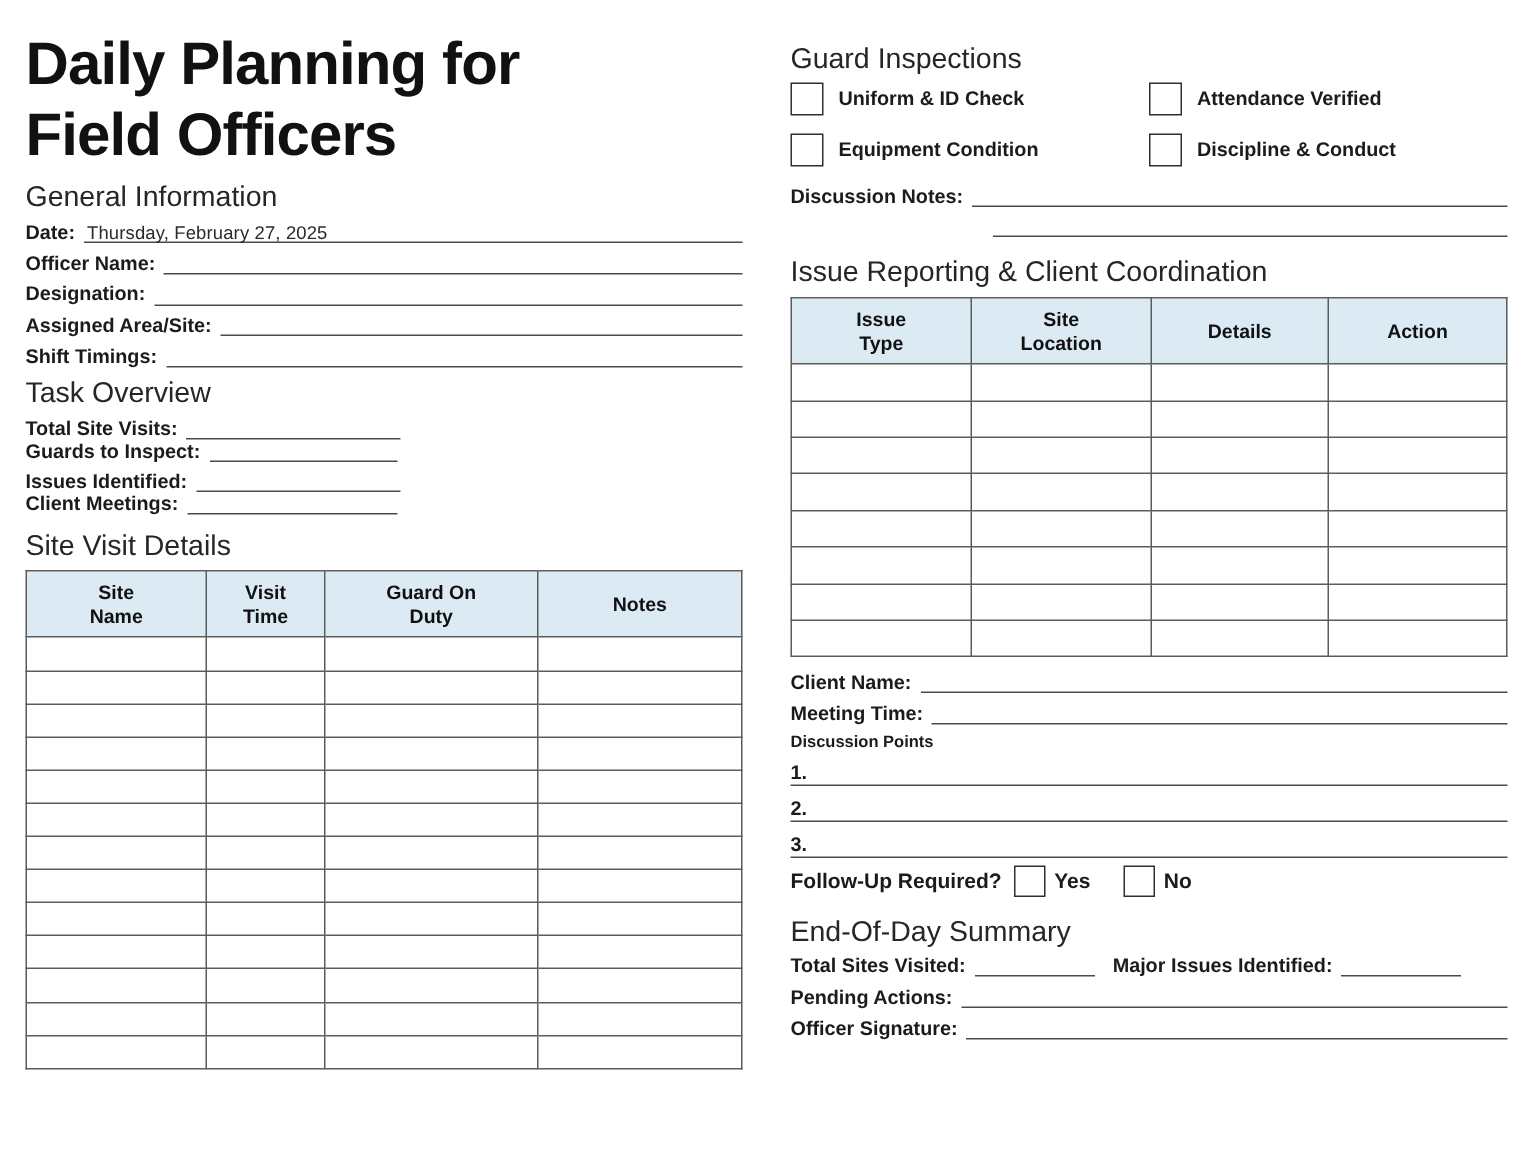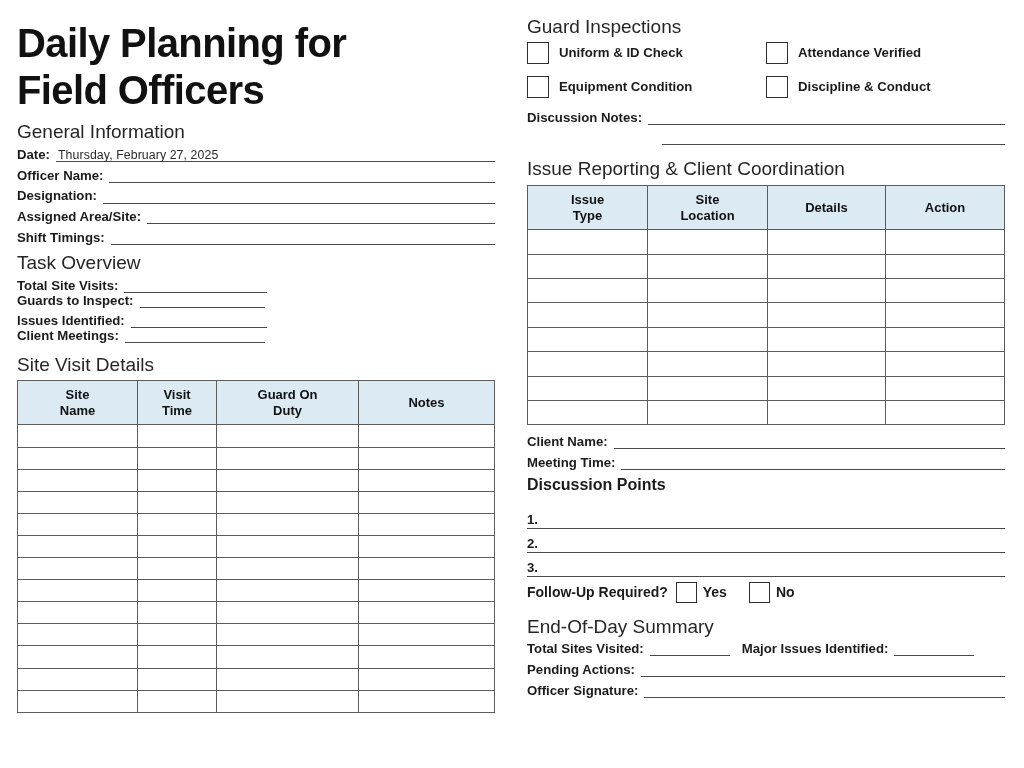--- a/index.html
+++ b/index.html
@@ -292,21 +292,21 @@
             <td></td>
             <td></td>
             <td></td>
           </tr>
         </tbody>
     </table>
   </div>
 
   <div class="col col-right">
 
-    <div class="section-head" style="margin-top:7px;">Guard Inspections</div>
+    <div class="section-head" style="margin-top:20px;">Guard Inspections</div>
 
     <div class="check-grid">
       <div class="check-col">
         <div class="check-item">
           <span class="box"></span>
           <span>Uniform &amp; ID Check</span>
         </div>
       </div>
       <div class="check-col">
         <div class="check-item">
@@ -414,21 +414,21 @@
 
     <div class="field-row" style="margin-top:9px;">
       <span class="field-label">Client Name:</span>
       <span class="rule"></span>
     </div>
     <div class="field-row">
       <span class="field-label">Meeting Time:</span>
       <span class="rule"></span>
     </div>
 
-    <div style="font-size:16px;font-weight:700;margin:4px 0 16px 0;">Discussion Points</div>
+    <div style="font-size:11px;font-weight:700;margin:4px 0 4px 0;">Discussion Points</div>
 
     <div class="num-row">
       <span class="num">1.</span>
       <span style="flex:1 1 auto;"></span>
     </div>
     <div class="num-row">
       <span class="num">2.</span>
       <span style="flex:1 1 auto;"></span>
     </div>
     <div class="num-row">

